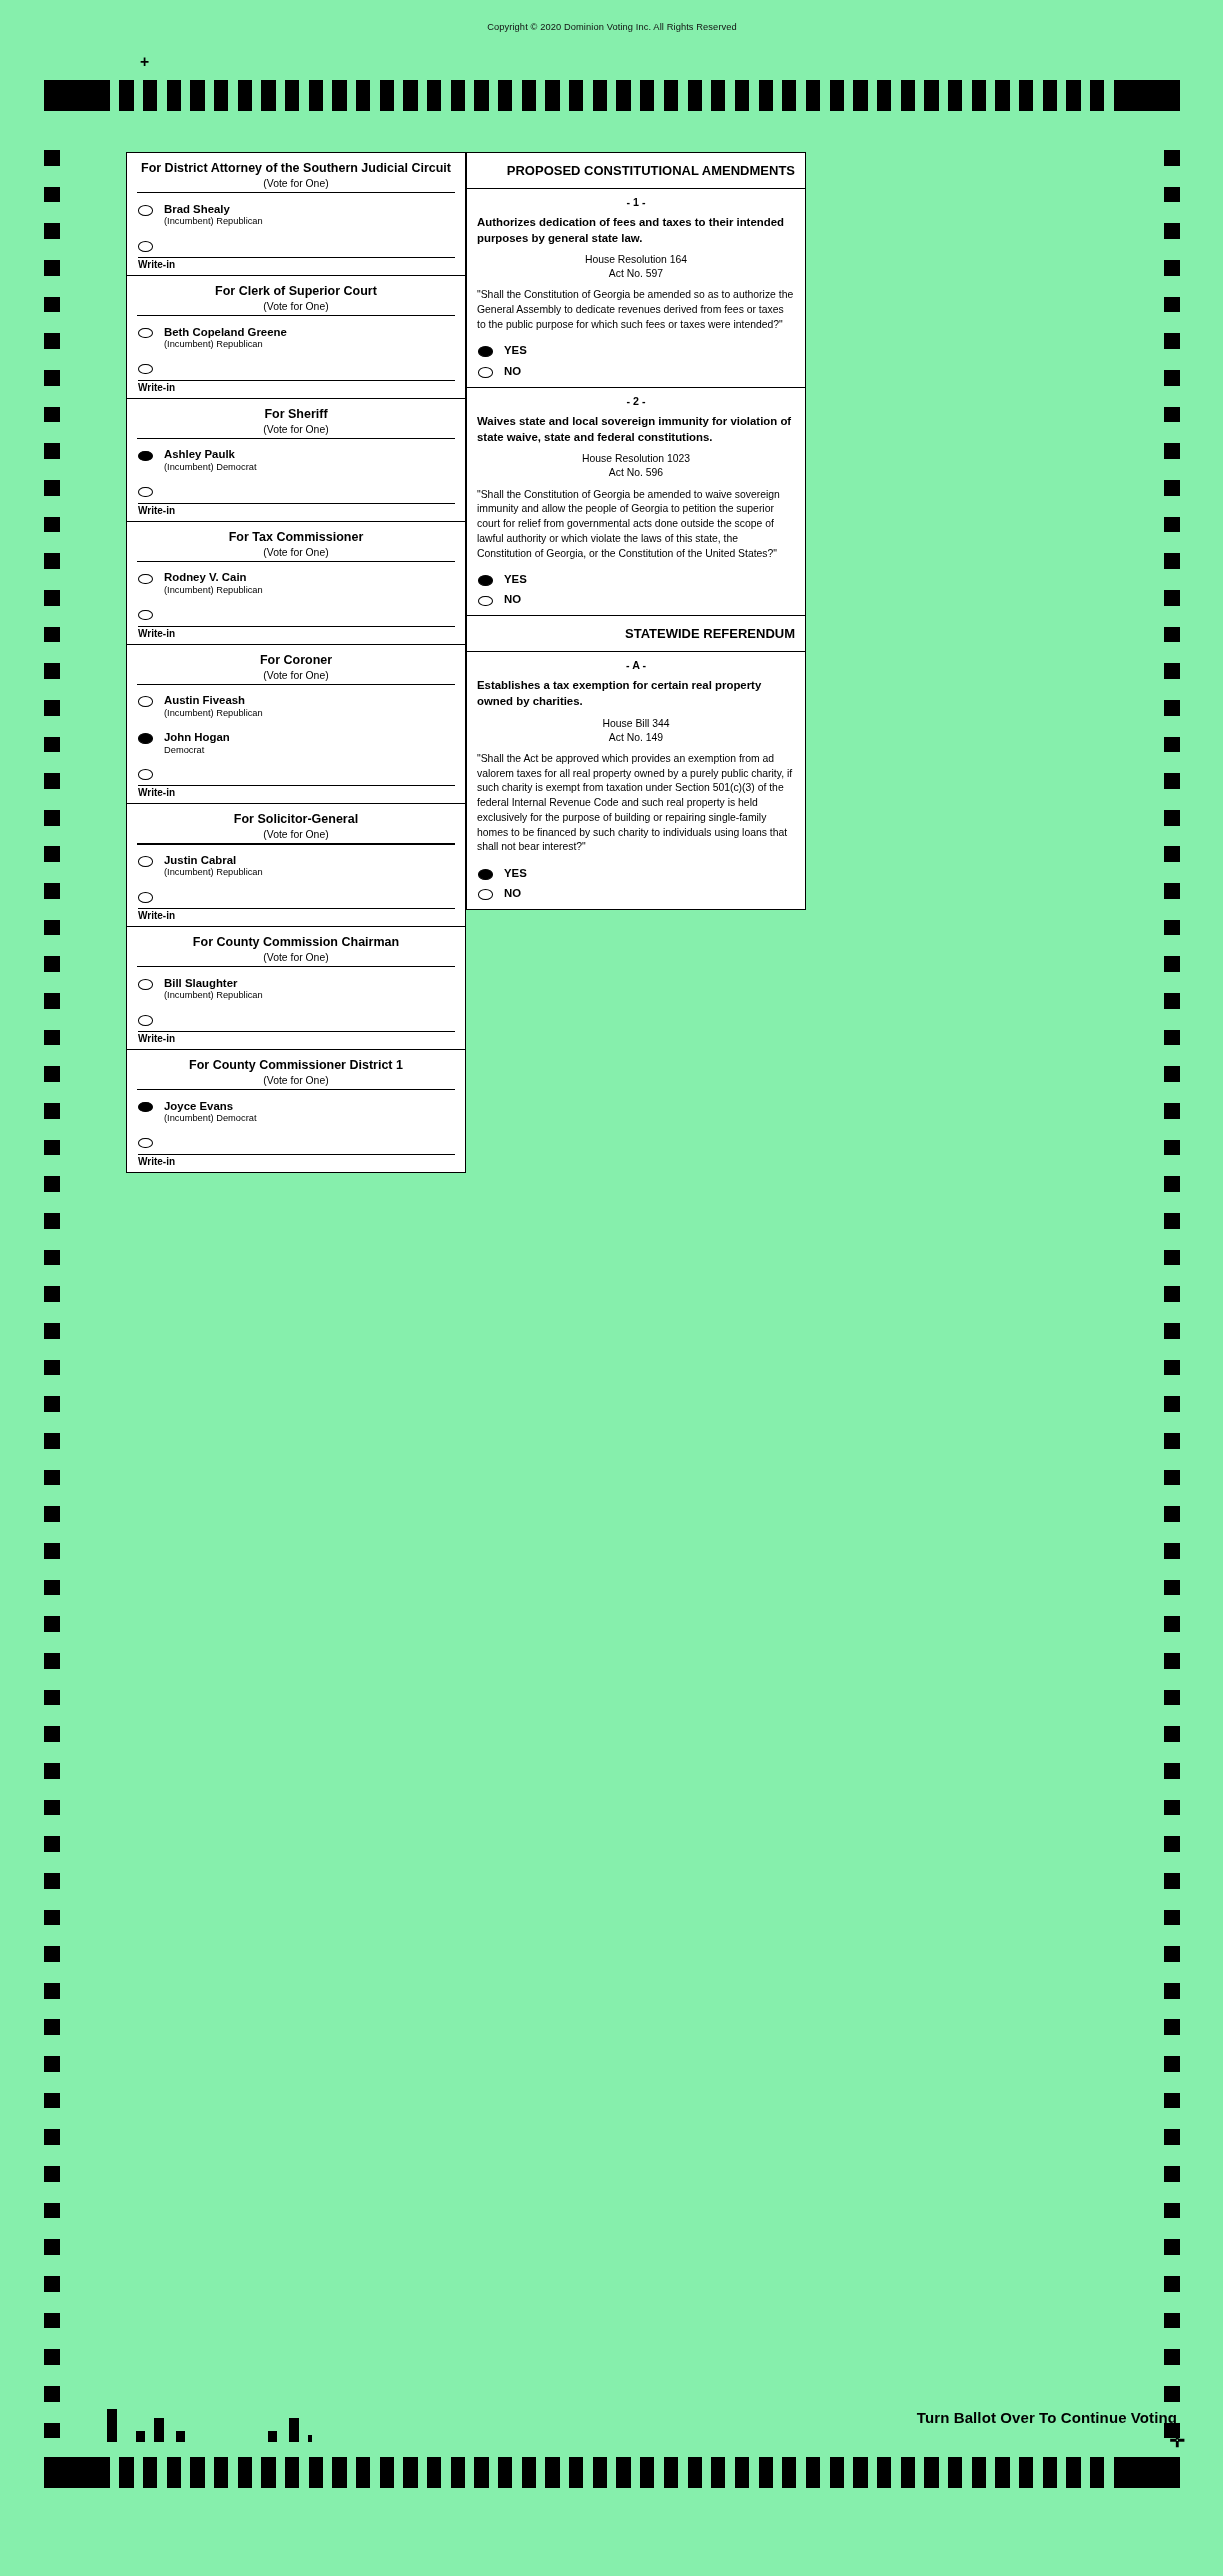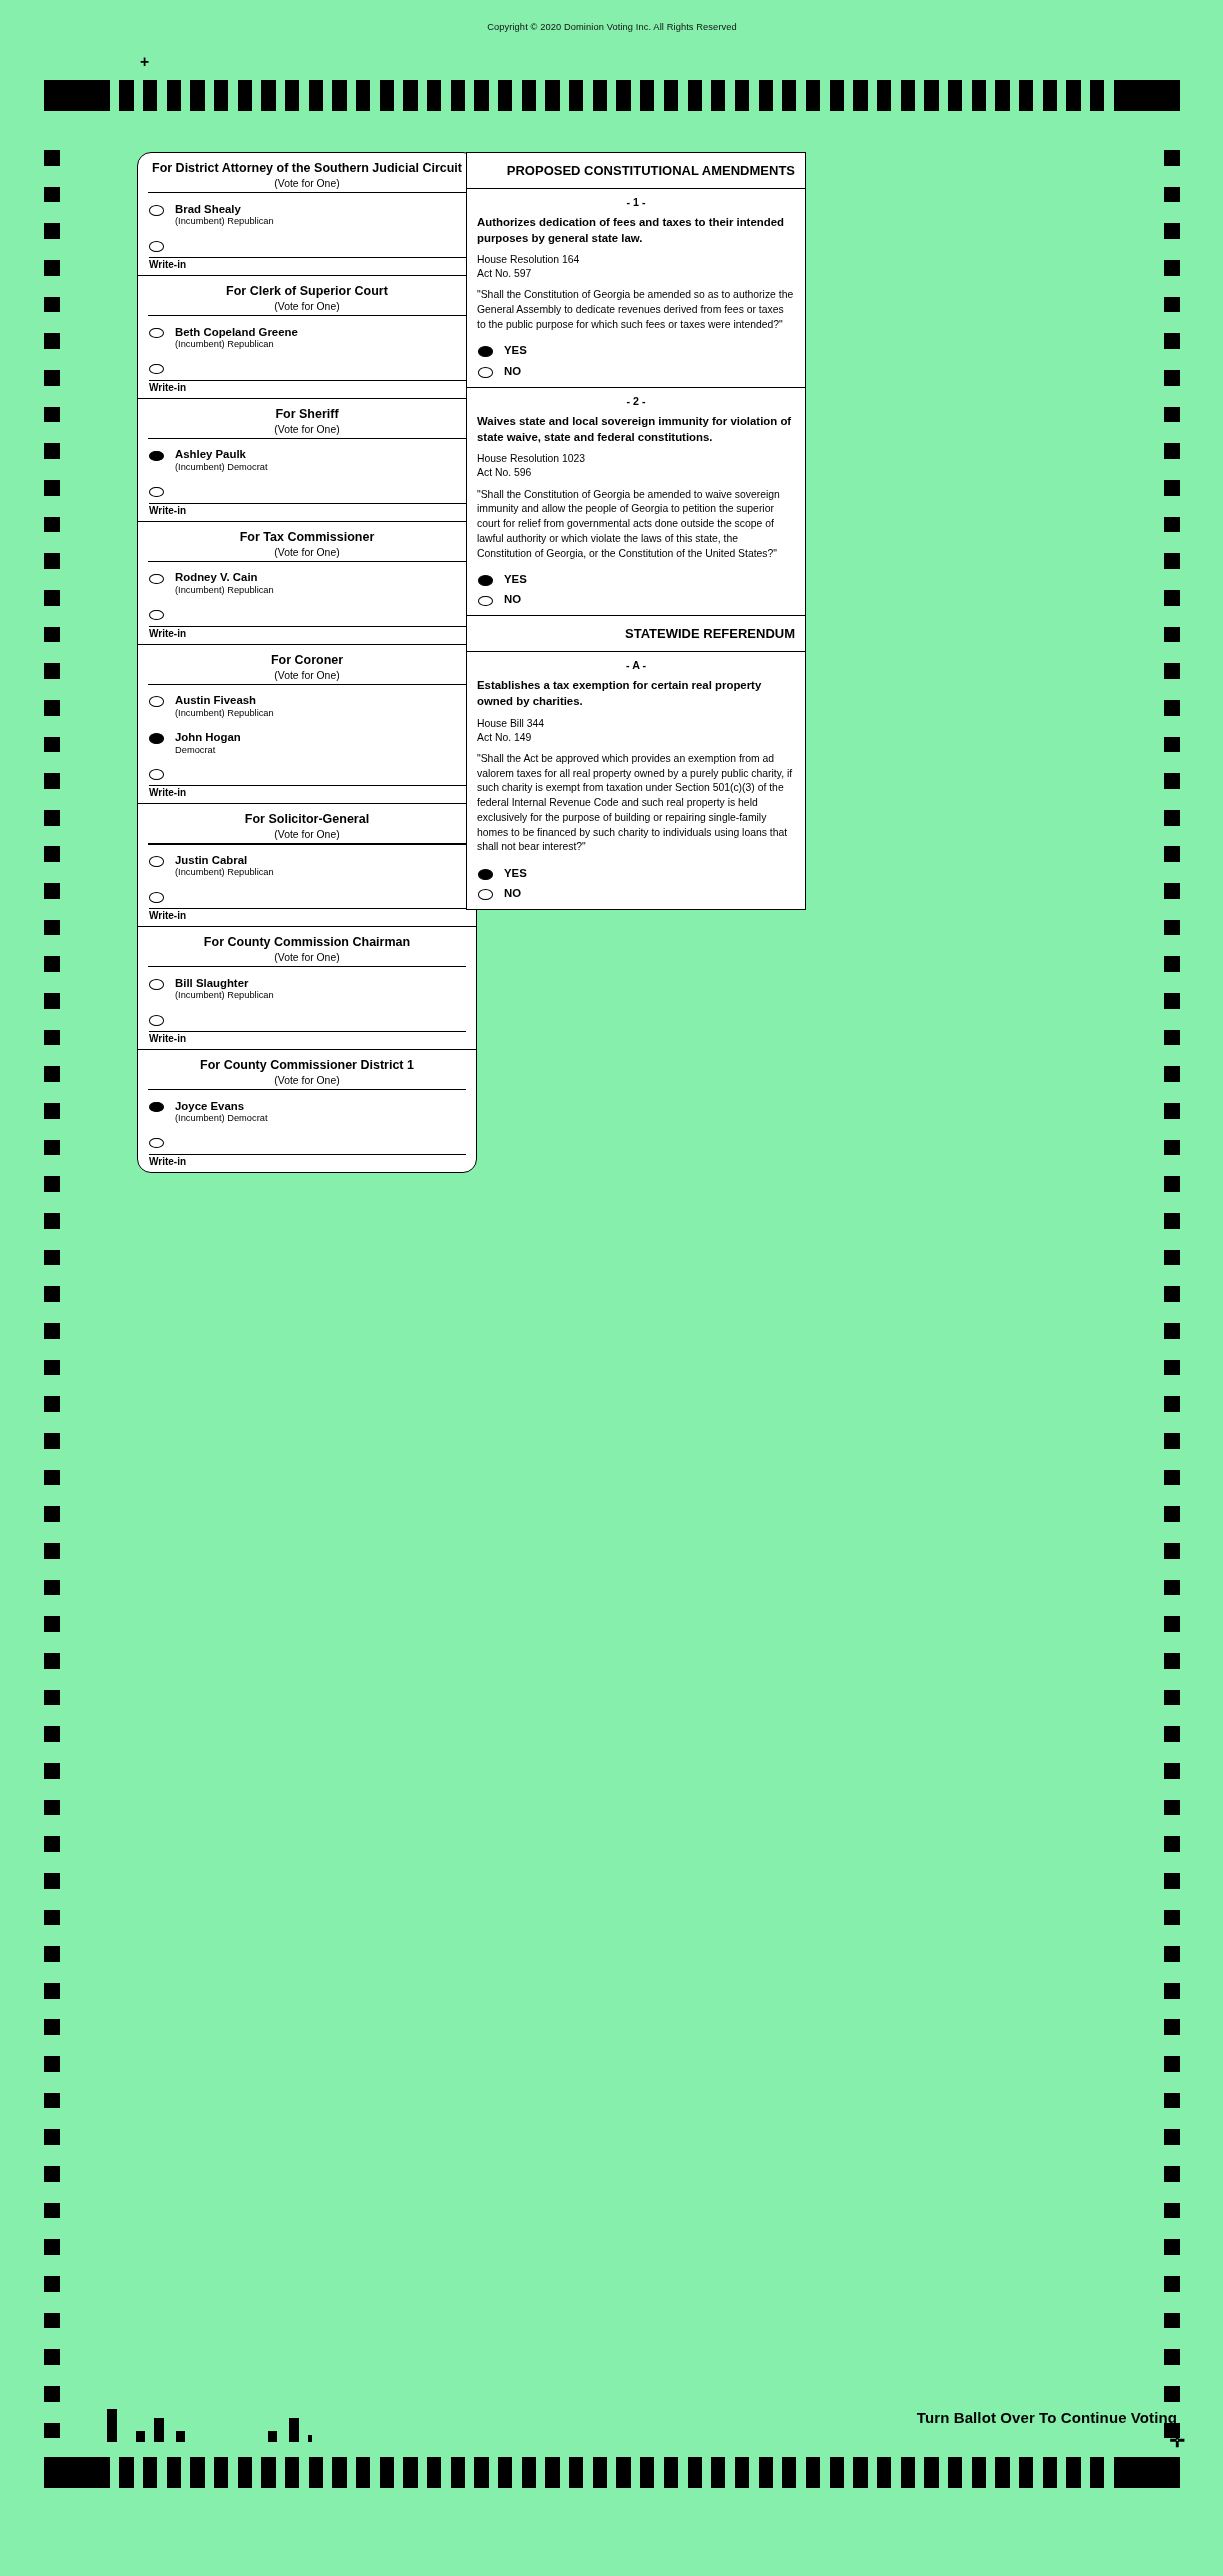--- a/index.html
+++ b/index.html
@@ -114,21 +114,21 @@
 
   
   .col {
     position: absolute;
     top: 152px;
     width: 340px;
     border: 1.4px solid #000;
     box-sizing: border-box;
     background: #fff;
   }
-  .col-left { left: 137px; border-radius: 14px; }
+  .col-left { left: 126px; }
   .col-right { left: 466px; }
 
   .contest {
     border-bottom: 1.4px solid #000;
     box-sizing: border-box;
     padding: 0;
   }
   .contest:last-child { border-bottom: none; }
 
   .contest-head {
@@ -219,20 +219,21 @@
   .qsummary {
     font-size: 11.4px;
     font-weight: bold;
     line-height: 1.42;
     padding: 0 10px 7.2px 10px;
   }
   .qref {
     font-size: 10.4px;
     line-height: 1.35;
     padding: 0 10px 7.2px 10px;
+    text-align: center;
   }
   .qtext {
     font-size: 10.4px;
     line-height: 1.42;
     padding: 0 10px 7.2px 10px;
   }
   .qopts {
     padding-bottom: 5.7px;
   }
   .qopt {

